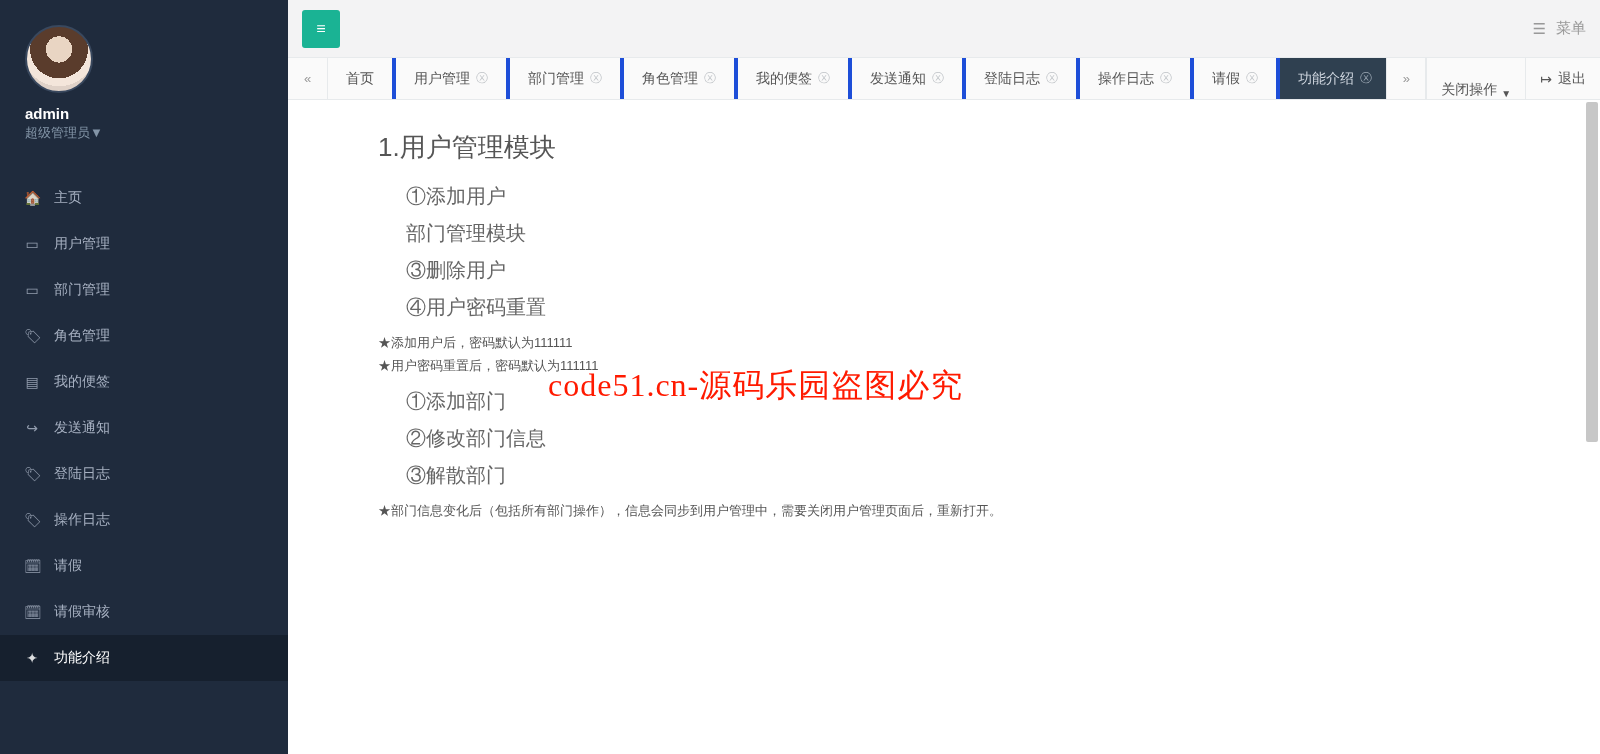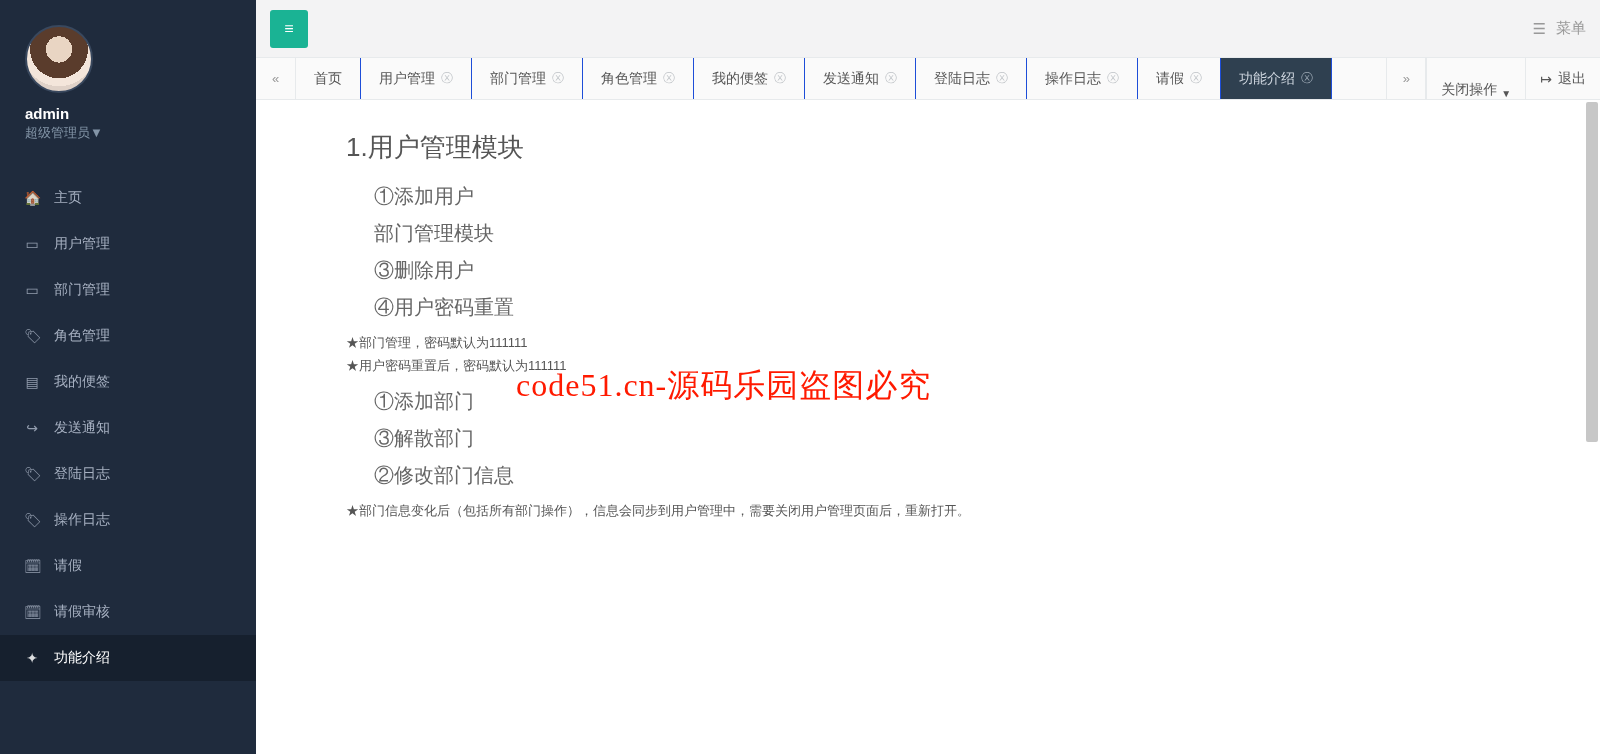--- a/index.html
+++ b/index.html
@@ -1,20 +1,20 @@
 <!DOCTYPE html>
 <html><head>
 <meta charset="utf-8">
 <style>
 * { margin:0; padding:0; box-sizing:border-box; }
 body { font-family:"Microsoft YaHei","Helvetica Neue",Arial,sans-serif; font-size:14px; color:#333; background:#f3f3f4; overflow:hidden; }
 .layout { display:flex; width:1600px; height:754px; position:relative; }
 
 
-.sidebar { width:256px; background:#1f2b3d; color:#a7b1c2; flex-shrink:0; overflow-y:auto; }
+.sidebar { width:288px; background:#1f2b3d; color:#a7b1c2; flex-shrink:0; overflow-y:auto; }
 .profile { padding:25px 25px 15px; }
 .avatar { width:68px; height:68px; border-radius:50%; overflow:hidden; background:radial-gradient(circle at 50% 35%, #e9d5c3 0 25%, #5a3c2c 25% 55%, #f4e6db 55% 70%, #e0d2c8 70%); border:2px solid #39485e; }
 .uname { color:#fff; font-weight:600; margin-top:12px; font-size:15px; }
 .role { color:#8395a7; font-size:13px; margin-top:2px; cursor:pointer; }
 .nav { list-style:none; margin-top:18px; }
 .nav li { display:flex; align-items:center; padding:14px 24px; color:#a7b1c2; cursor:pointer; font-size:14px; gap:14px; }
 .nav li.active { background:#16202e; color:#fff; }
 .nav .ic { width:16px; text-align:center; font-size:14px; opacity:.85; }
 
 
@@ -24,21 +24,21 @@
 .topbar { min-height:58px; background:#f3f3f4; border-bottom:1px solid #e7eaec; display:flex; align-items:center; padding:0 14px; }
 .hamb { width:38px; height:38px; background:#1ab394; color:#fff; border:none; border-radius:3px; font-size:16px; cursor:pointer; display:flex; align-items:center; justify-content:center; }
 .topbar .sp { flex:1; }
 .menu-r { display:flex; align-items:center; gap:10px; color:#999; font-size:15px; cursor:pointer; }
 
 
 .tabstrip { height:42px; background:#fafafa; display:flex; align-items:stretch; border-bottom:1px solid #e7eaec; }
 .tbtn { width:40px; display:flex; align-items:center; justify-content:center; border-right:1px solid #e7eaec; color:#999; cursor:pointer; font-size:13px; }
 .tbtn.br { border-left:1px solid #e7eaec; border-right:1px solid #e7eaec; }
 .tabs { flex:1; display:flex; overflow:hidden; }
-.tab { display:flex; align-items:center; padding:0 18px; border-right:1px solid #1d4ed8; color:#555; cursor:pointer; gap:6px; white-space:nowrap; font-size:14px;justify-content:flex-end; }
+.tab { display:flex; align-items:center; padding:0 18px; border-right:4px solid #1d4ed8; color:#555; cursor:pointer; gap:6px; white-space:nowrap; font-size:14px;justify-content:flex-end; }
 .tab.active { background:#2f4050; color:#cfd6df; }
 .tab .x { font-size:12px; color:#c0c4c8; }
 .tab.active .x { color:#9ba7b3; }
 .tclose { padding:0 14px; display:flex; align-items:flex-end; border-left:1px solid #e7eaec; color:#555; cursor:pointer; gap:4px; font-size:14px; border-right:1px solid #e7eaec; }
 .texit { padding:0 14px; display:flex; align-items:center; color:#555; cursor:pointer; gap:6px; font-size:14px; }
 
 
 .content { flex:1; background:#fff; overflow-y:auto; position:relative;padding-left:20px; }
 .page { padding:30px 70px 40px; color:#444; max-width:1100px; }
 .h { font-size:26px; color:#555; font-weight:400; margin-bottom:18px; }
@@ -176,25 +176,25 @@
         </div>
     </div>
 
     <div class="content">
       <div class="page">
         <div class="h">1.用户管理模块</div>
         <div class="it">①添加用户</div>
         <div class="it">部门管理模块</div>
         <div class="it">③删除用户</div>
         <div class="it">④用户密码重置</div>
-        <div class="nt">★部门管理，密码默认为111111</div>
+        <div class="nt">★添加用户后，密码默认为111111</div>
         <div class="nt">★用户密码重置后，密码默认为111111</div>
         <div class="it">①添加部门</div>
+        <div class="it">②修改部门信息</div>
         <div class="it">③解散部门</div>
-        <div class="it">②修改部门信息</div>
         <div class="nt">★部门信息变化后（包括所有部门操作），信息会同步到用户管理中，需要关闭用户管理页面后，重新打开。</div>
       </div>
       <div class="wm">code51.cn-源码乐园盗图必究</div>
       <div class="sbtrack">
           <div class="sbthumb"></div>
         </div>
     </div>
   </div>
 </div>
 

